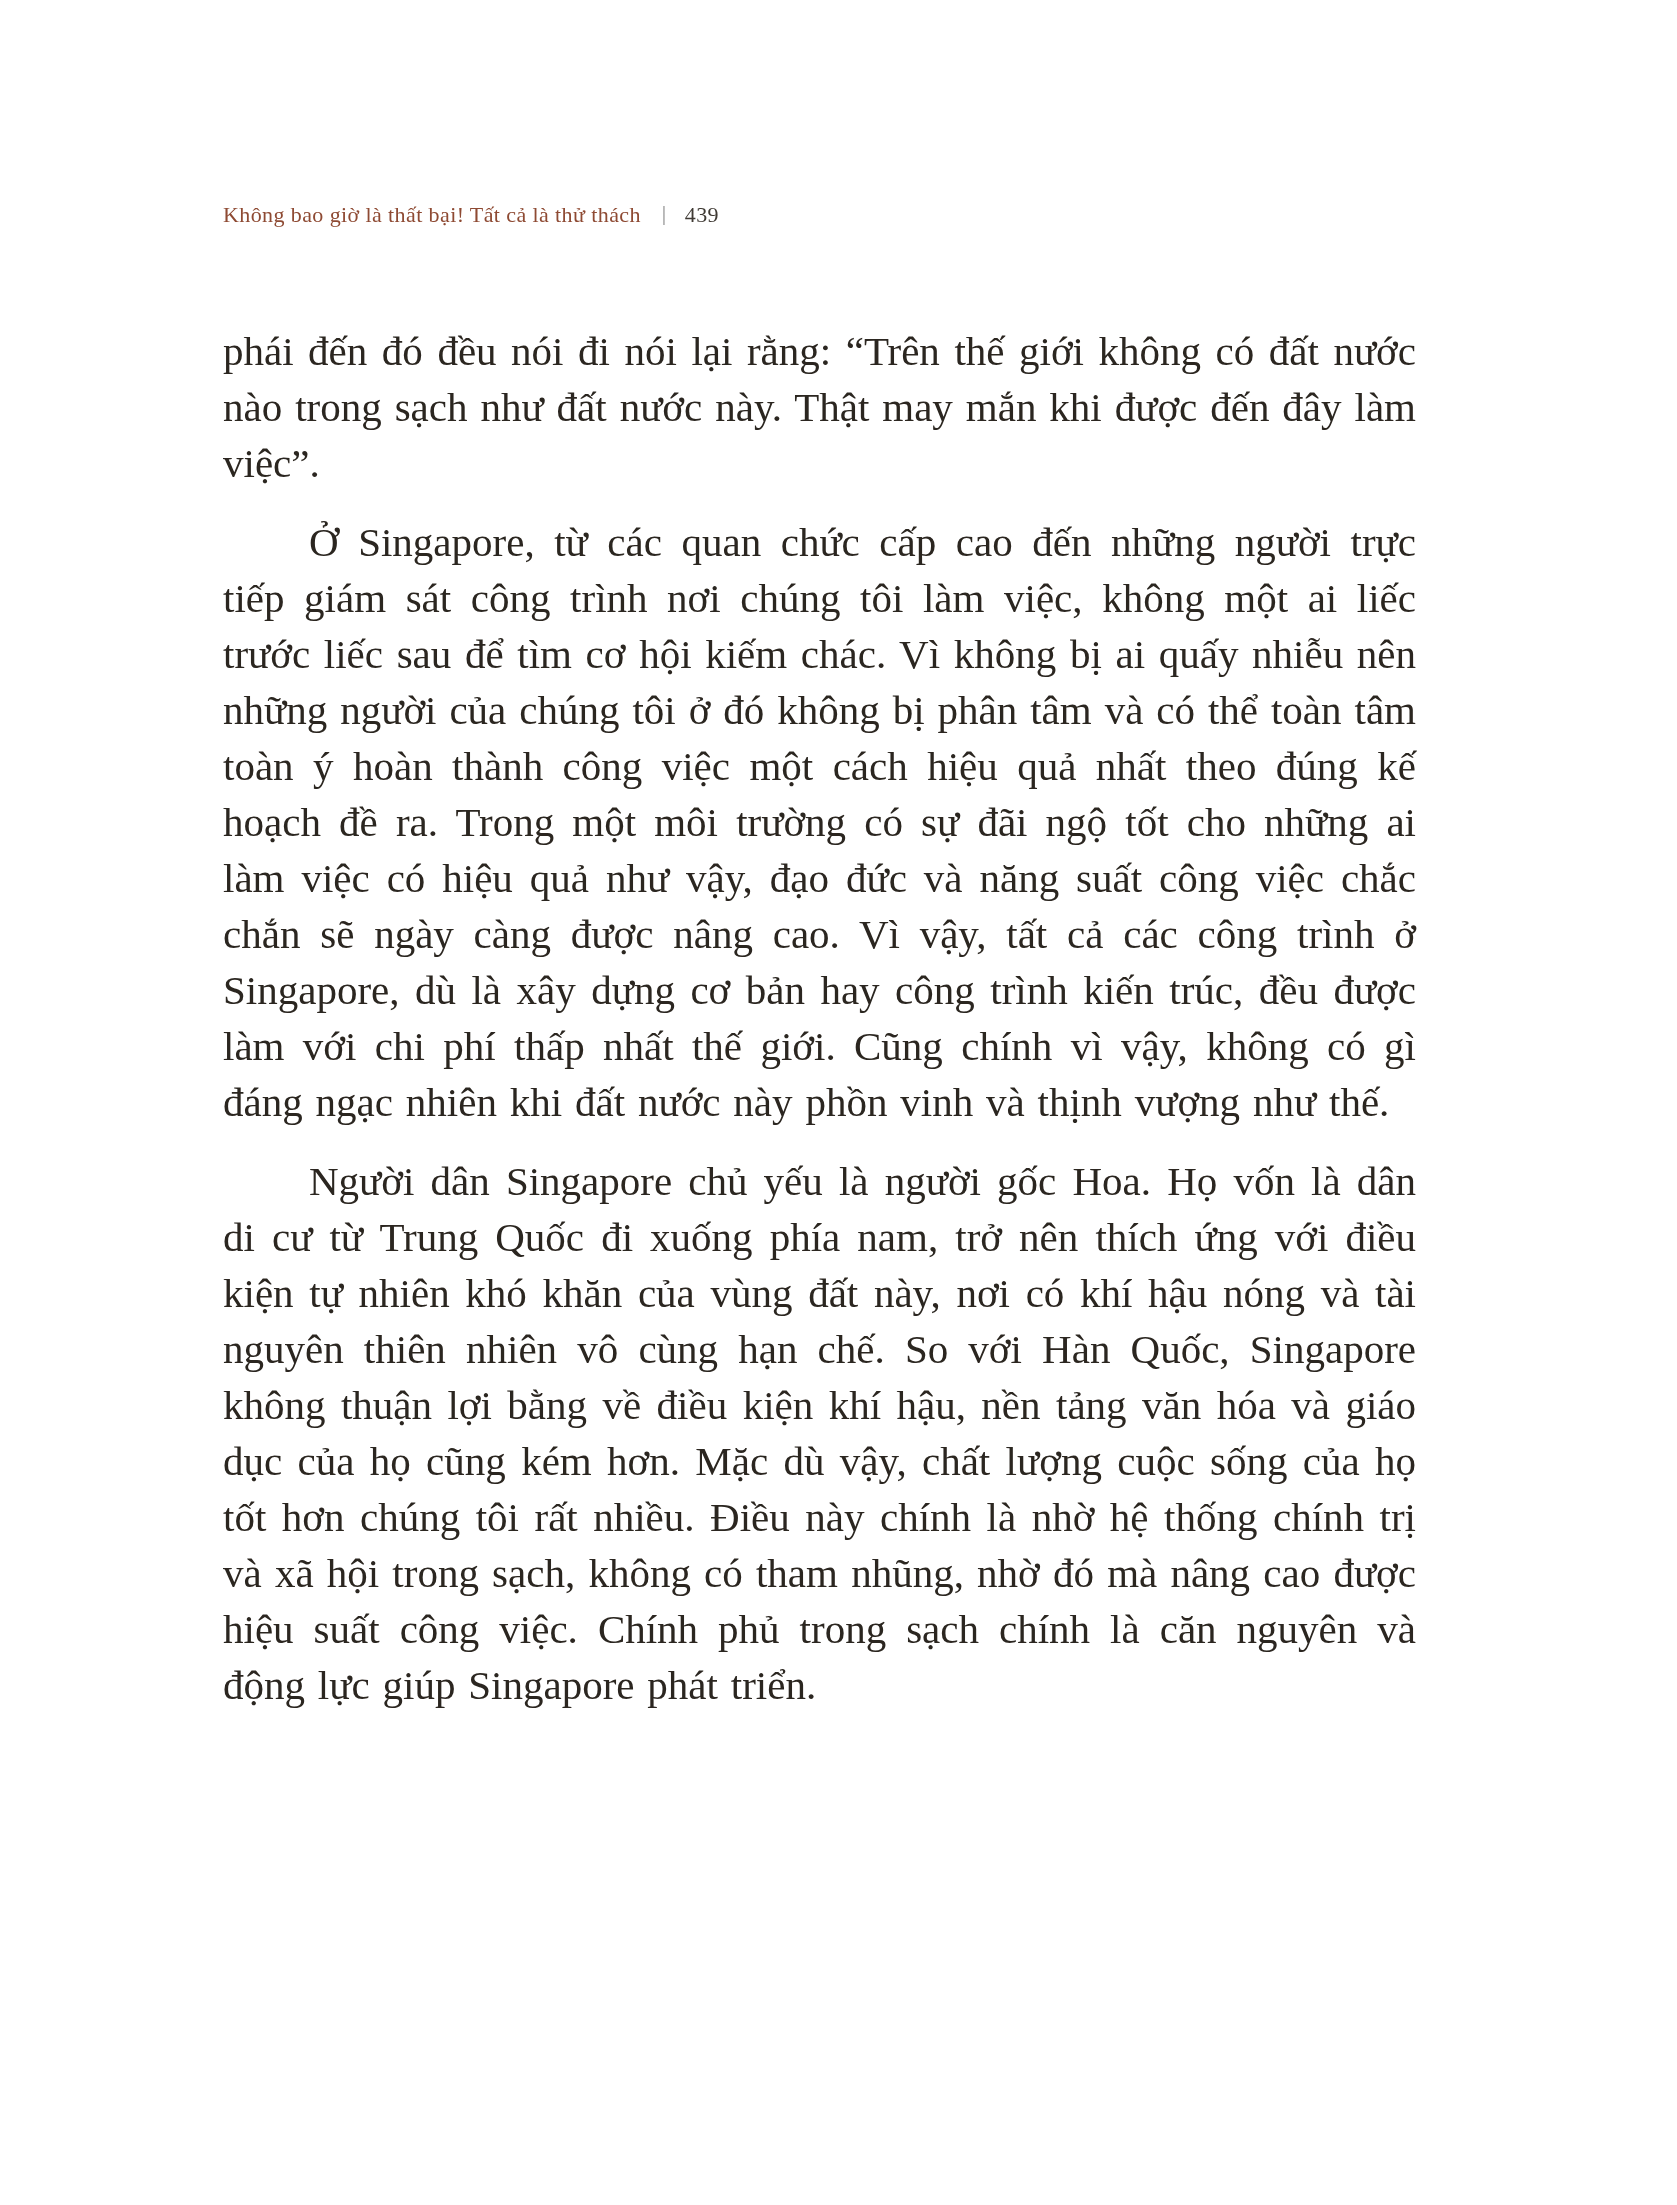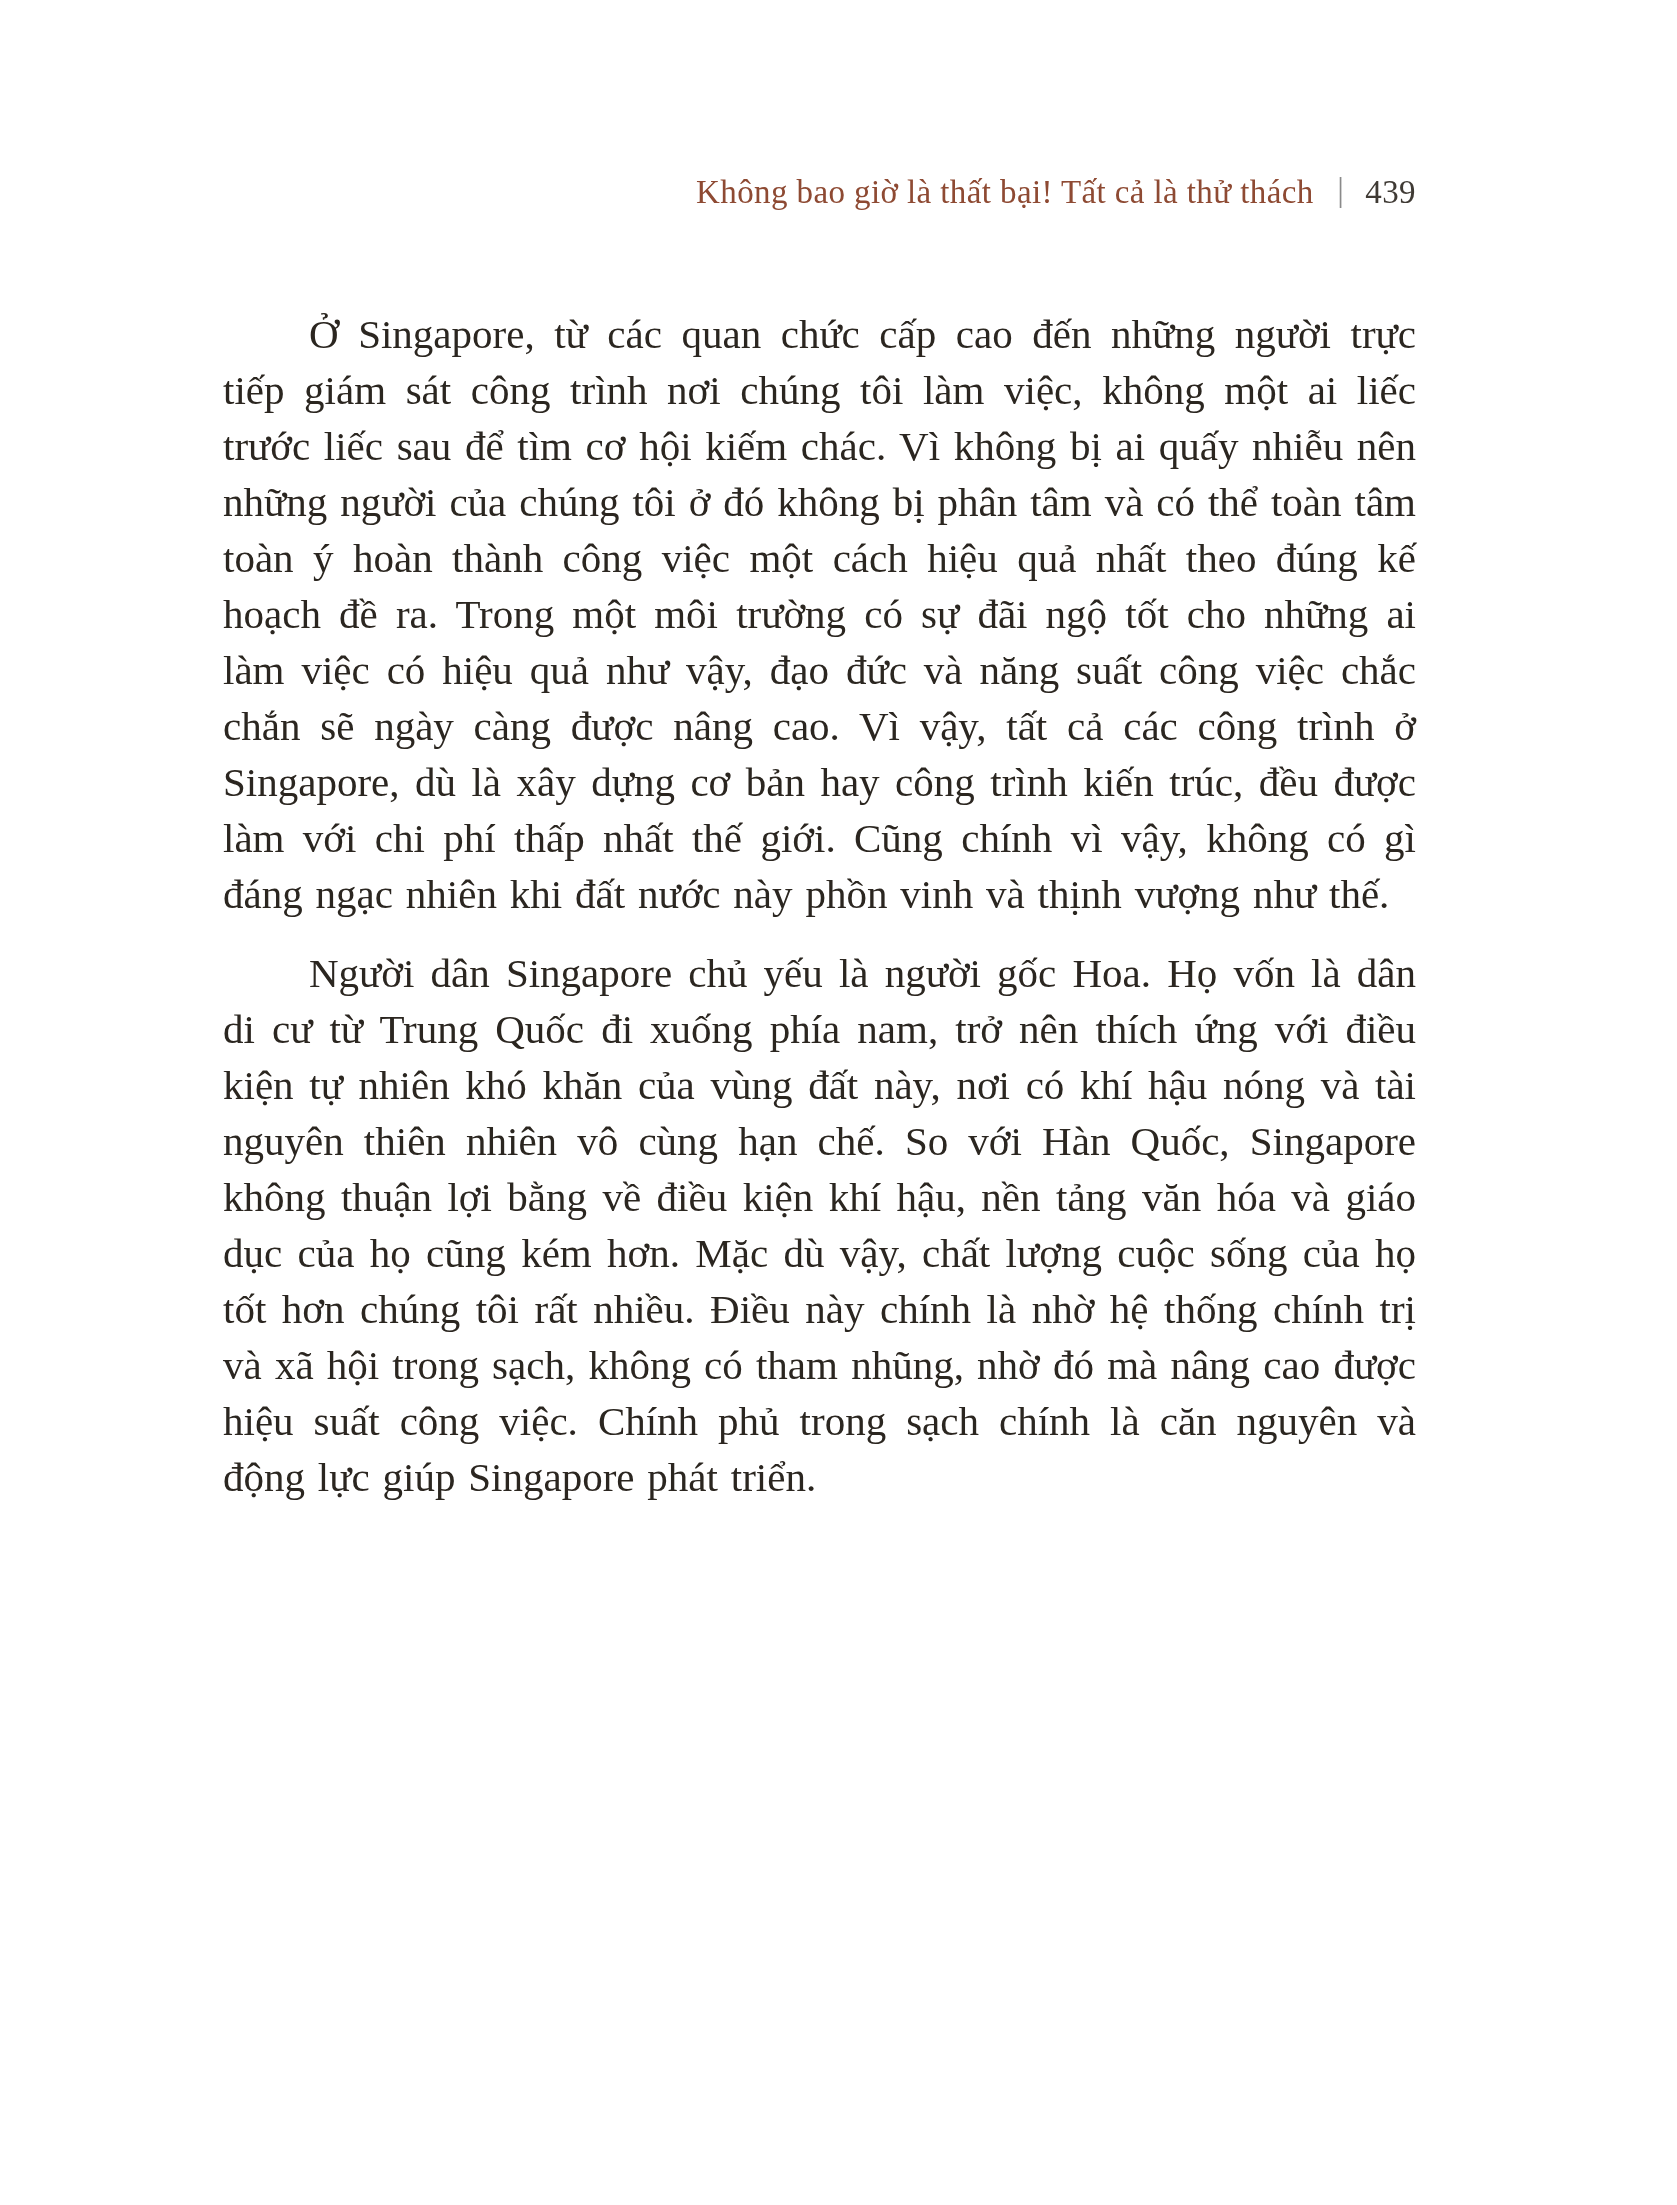--- a/index.html
+++ b/index.html
@@ -17,25 +17,26 @@
     font-family: "Liberation Serif", "DejaVu Serif", serif;
     overflow: hidden;
   }
   .content-column {
     position: absolute;
     left: 223px;
     top: 174px;
     width: 1193px;
   }
   .running-header {
-    text-align: right;
-    font-size: 33px;
+    text-align: left;
+    font-size: 22px;
     letter-spacing: 0.4px;
     margin-bottom: 95px;
     white-space: nowrap;
+    margin-top: 28px;
   }
   .running-header .header-title {
     color: #8e4a33;
   }
   .running-header .header-sep {
     color: #8a8a8a;
     font-weight: 300;
     margin: 0 12.3px 0 15px;
     position: relative;
     top: -1.8px;
@@ -65,19 +66,20 @@
 <div class="page">
   <div class="content-column">
 
     <div class="running-header">
       <span class="header-title">Không bao giờ là thất bại! Tất cả là thử thách</span>
       <span class="header-sep">|</span>
       <span class="header-pagenum">439</span>
     </div>
 
     <div class="body-text">
+      <p class="no-indent">phái đến đó đều nói đi nói lại rằng: “Trên thế giới không có đất nước nào trong sạch như đất nước này. Thật may mắn khi được đến đây làm việc”.</p>
       <p>Ở Singapore, từ các quan chức cấp cao đến những người trực tiếp giám sát công trình nơi chúng tôi làm việc, không một ai liếc trước liếc sau để tìm cơ hội kiếm chác. Vì không bị ai quấy nhiễu nên những người của chúng tôi ở đó không bị phân tâm và có thể toàn tâm toàn ý hoàn thành công việc một cách hiệu quả nhất theo đúng kế hoạch đề ra. Trong một môi trường có sự đãi ngộ tốt cho những ai làm việc có hiệu quả như vậy, đạo đức và năng suất công việc chắc chắn sẽ ngày càng được nâng cao. Vì vậy, tất cả các công trình ở Singapore, dù là xây dựng cơ bản hay công trình kiến trúc, đều được làm với chi phí thấp nhất thế giới. Cũng chính vì vậy, không có gì đáng ngạc nhiên khi đất nước này phồn vinh và thịnh vượng như thế.</p>
       <p>Người dân Singapore chủ yếu là người gốc Hoa. Họ vốn là dân di cư từ Trung Quốc đi xuống phía nam, trở nên thích ứng với điều kiện tự nhiên khó khăn của vùng đất này, nơi có khí hậu nóng và tài nguyên thiên nhiên vô cùng hạn chế. So với Hàn Quốc, Singapore không thuận lợi bằng về điều kiện khí hậu, nền tảng văn hóa và giáo dục của họ cũng kém hơn. Mặc dù vậy, chất lượng cuộc sống của họ tốt hơn chúng tôi rất nhiều. Điều này chính là nhờ hệ thống chính trị và xã hội trong sạch, không có tham nhũng, nhờ đó mà nâng cao được hiệu suất công việc. Chính phủ trong sạch chính là căn nguyên và động lực giúp Singapore phát triển.</p>
     </div>
 
   </div>
 </div>
 
 
 </body></html>

